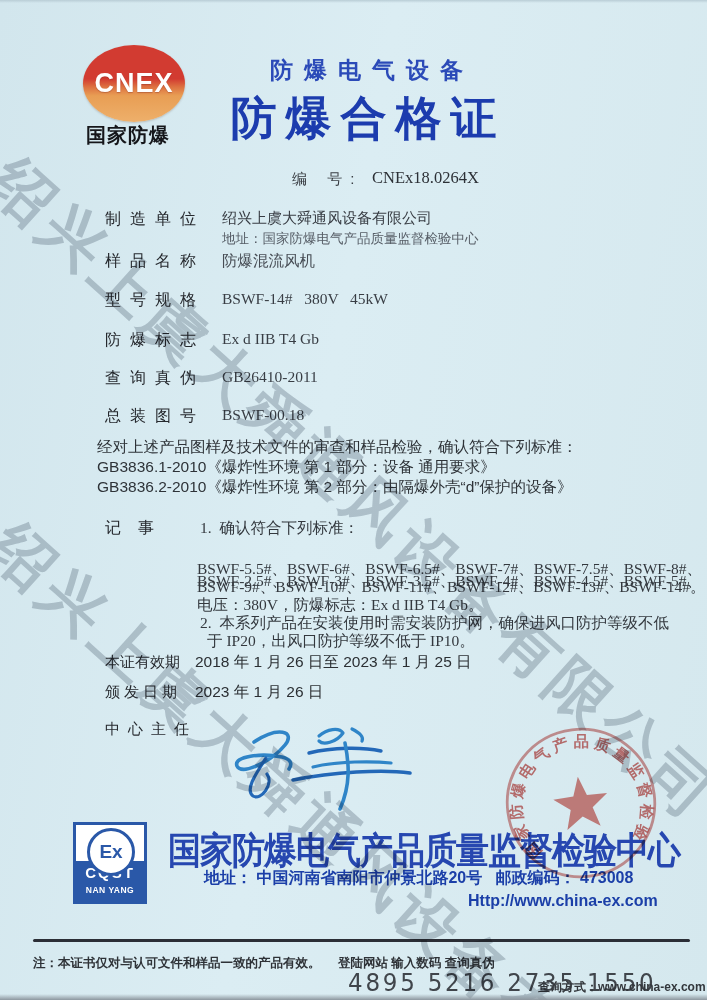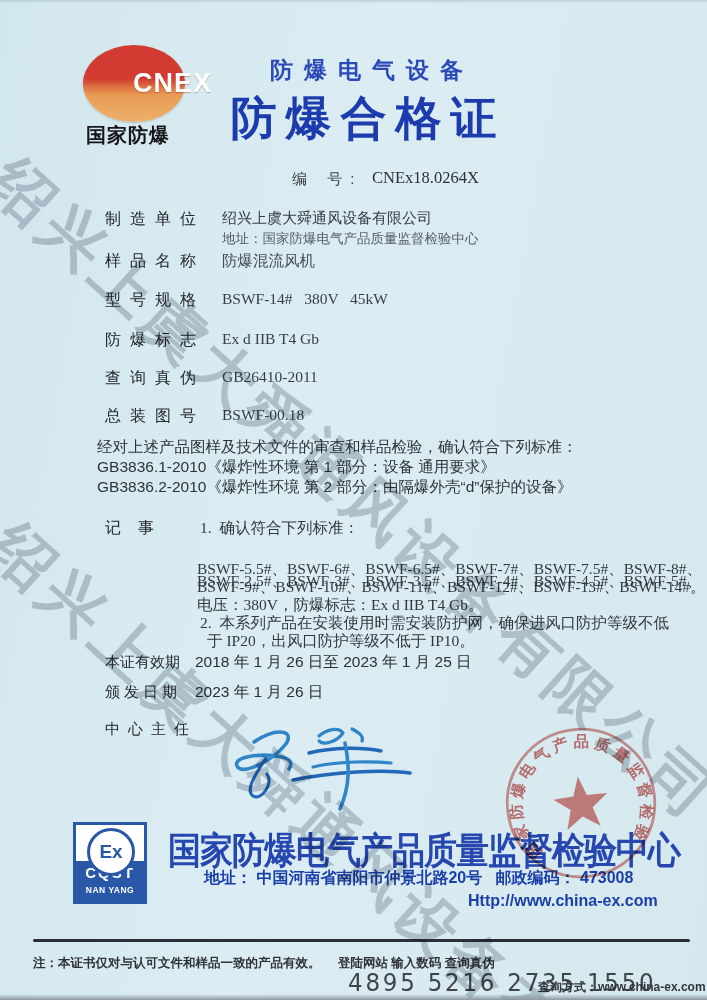--- a/index.html
+++ b/index.html
@@ -20,23 +20,23 @@
   .watermark{font-size:62px;font-weight:bold;white-space:nowrap;
      letter-spacing:6px;color:#828c99;opacity:.42;z-index:40;
      transform-origin:left top;transform:rotate(42deg);
      mix-blend-mode:multiply;pointer-events:none;
      font-family:"DejaVu Sans",sans-serif;}
 
   
   .cnex-ellipse{left:83px;top:45px;width:102px;height:77px;border-radius:50%;
      background:linear-gradient(to bottom,#d23b31 0%,#d23b31 44%,#dd6f40 54%,#e89e54 66%,#eeb06b 100%);
      box-shadow:0 1px 2px rgba(90,60,40,.25);}
-  .cnex-text{left:83px;top:68px;width:102px;text-align:right;color:#fff;
+  .cnex-text{left:83px;top:68px;width:102px;text-align:center;color:#fff;
      font-size:27px;font-weight:800;letter-spacing:1px;z-index:11;
-     text-shadow:0 1px 1px rgba(120,40,30,.35);margin-left:27px;}
+     text-shadow:0 1px 1px rgba(120,40,30,.35);}
   .logo-caption{left:86px;top:122px;width:100px;font-size:20px;font-weight:600;
      color:#15161a;letter-spacing:1px;}
 
   .subtitle{left:372px;top:55px;transform:translateX(-50%);white-space:nowrap;
      font-size:23px;font-weight:700;letter-spacing:11px;color:#2b4ab8;}
   .title{left:368px;top:88px;transform:translateX(-50%);white-space:nowrap;
      font-size:46px;font-weight:700;letter-spacing:9px;color:#1c3cae;}
 
   .certno-label{left:292px;top:170px;font-size:15px;letter-spacing:8px;color:#3a3e44;}
   .certno-value{left:372px;top:168px;font-size:16.5px;color:#2c3036;

